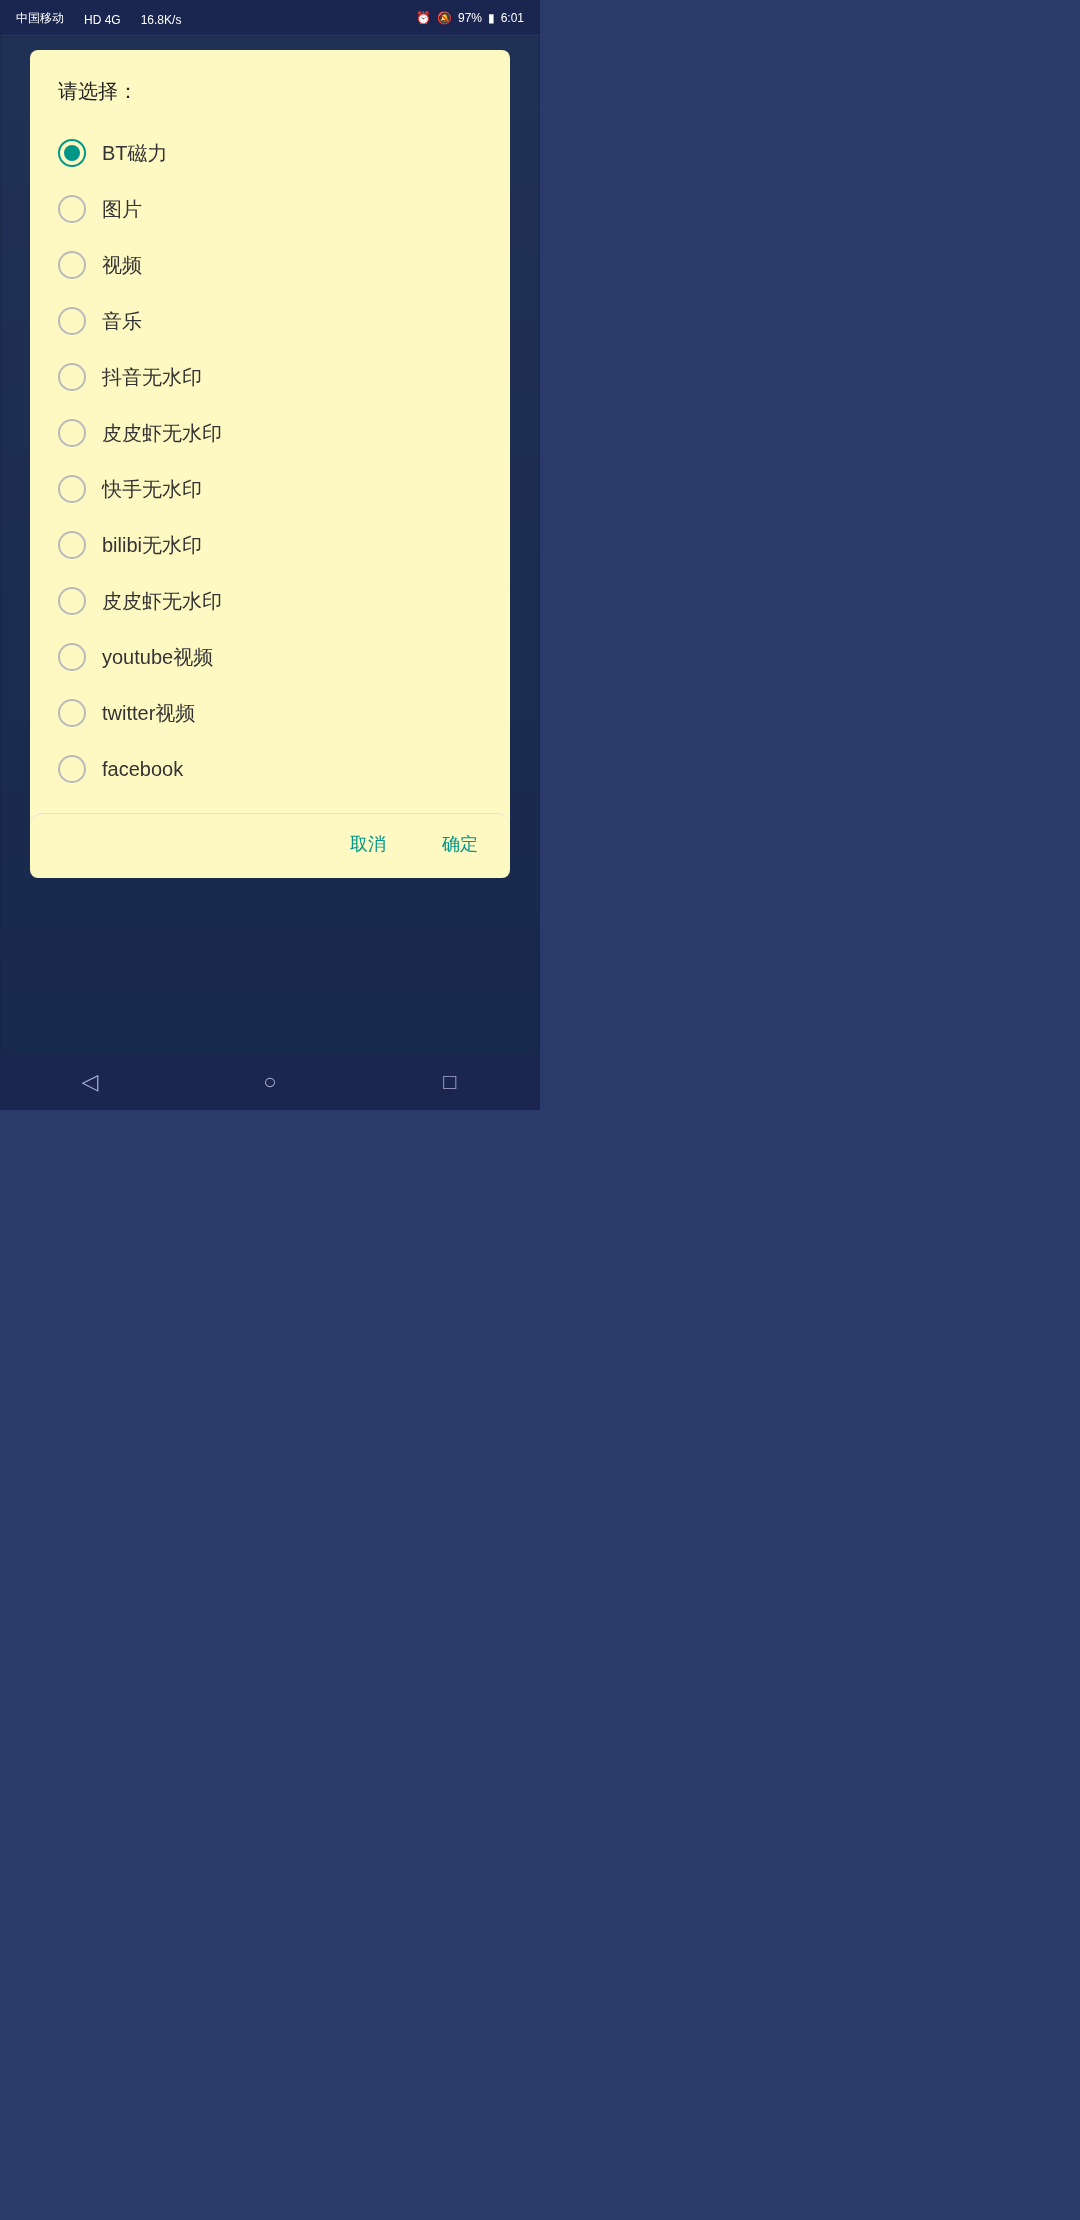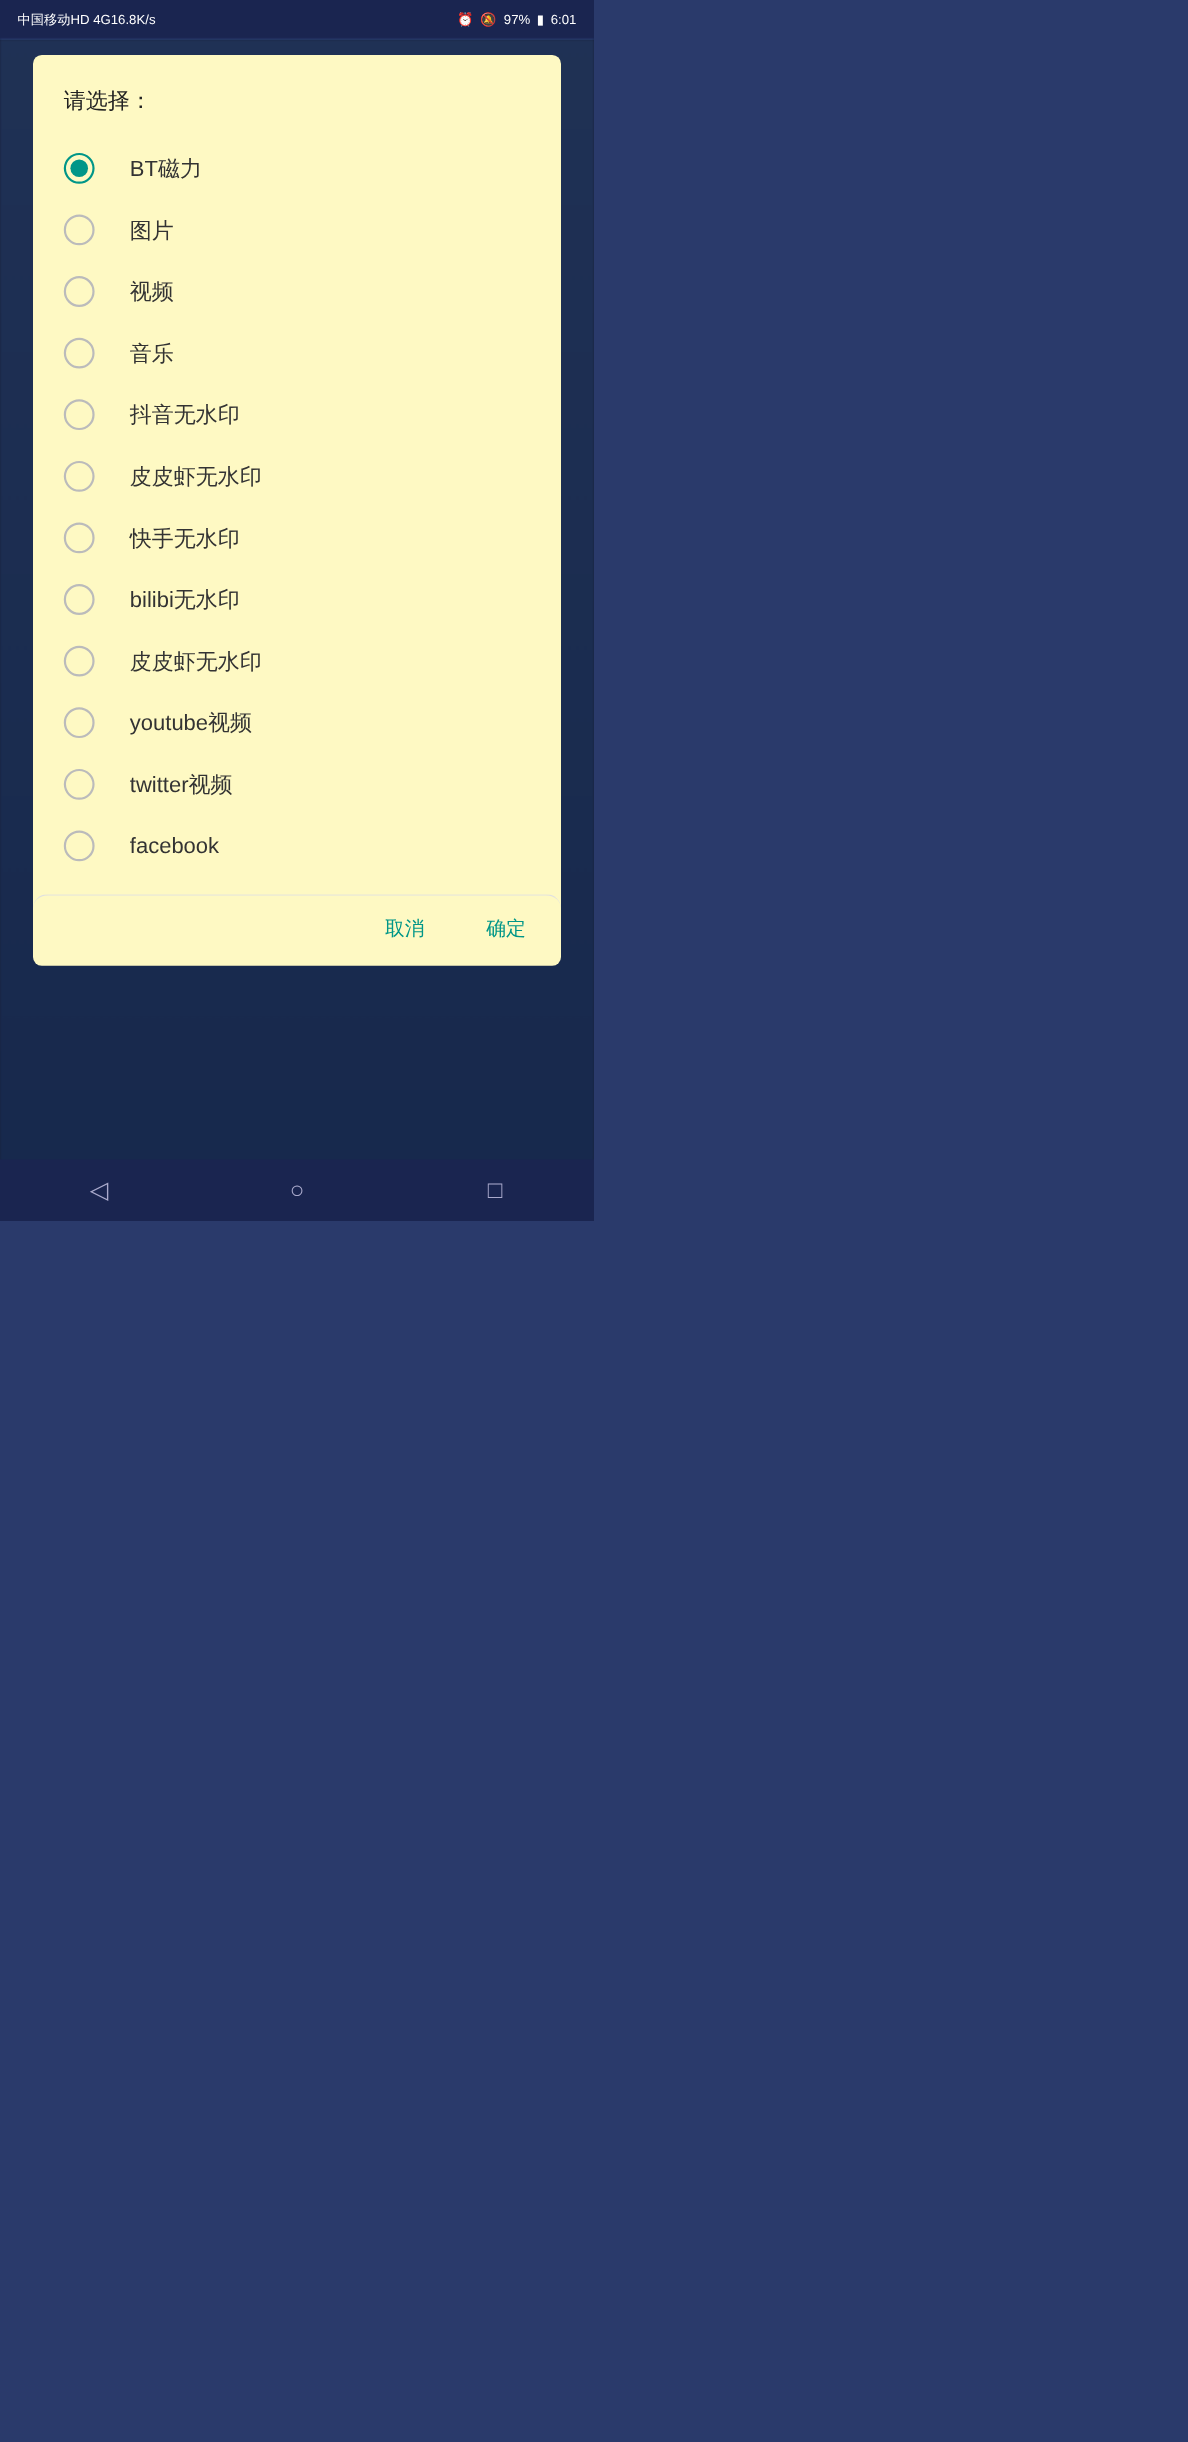--- a/index.html
+++ b/index.html
@@ -18,21 +18,21 @@
     .status-bar {
       height: 36px;
       background: #1a2550;
       display: flex;
       align-items: center;
       justify-content: space-between;
       padding: 0 16px;
       color: #ffffff;
       font-size: 12px;
     }
-    .status-left { display: flex; align-items: center; gap: 0; }
+    .status-left { display: flex; align-items: flex-end; gap: 20px; }
     .status-right { display: flex; align-items: center; gap: 6px; }
 
     
     .bg-content {
       position: absolute;
       top: 36px;
       left: 0; right: 0; bottom: 0;
       background: linear-gradient(180deg, #3a5a9b 0%, #2a4a8b 100%);
       filter: blur(1px);
       z-index: 0;
@@ -72,21 +72,21 @@
 
     .options-list {
       list-style: none;
     }
 
     .option-item {
       display: flex;
       align-items: center;
       padding: 14px 0;
       cursor: pointer;
-      gap: 32px;
+      gap: 16px;
     }
 
     .radio-outer {
       width: 28px;
       height: 28px;
       border-radius: 50%;
       border: 2px solid #bbbbbb;
       display: flex;
       align-items: center;
       justify-content: center;

